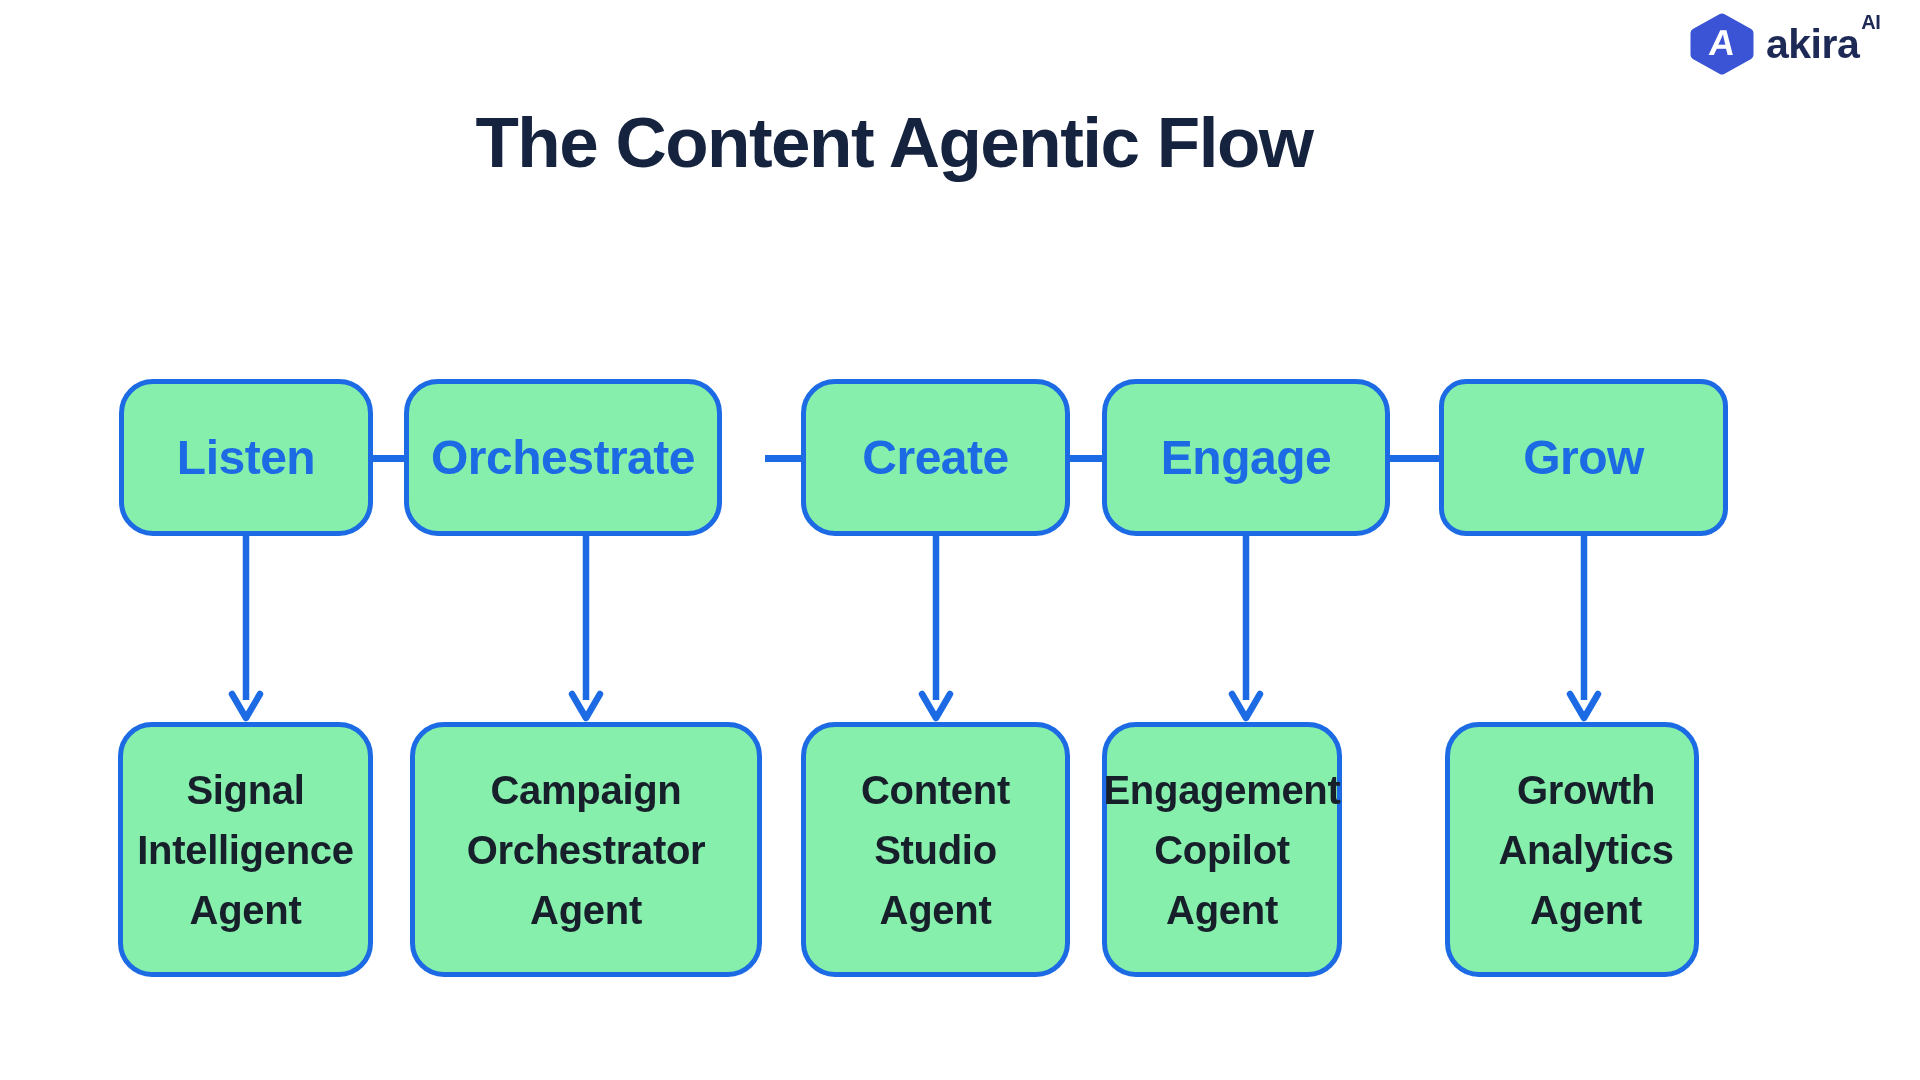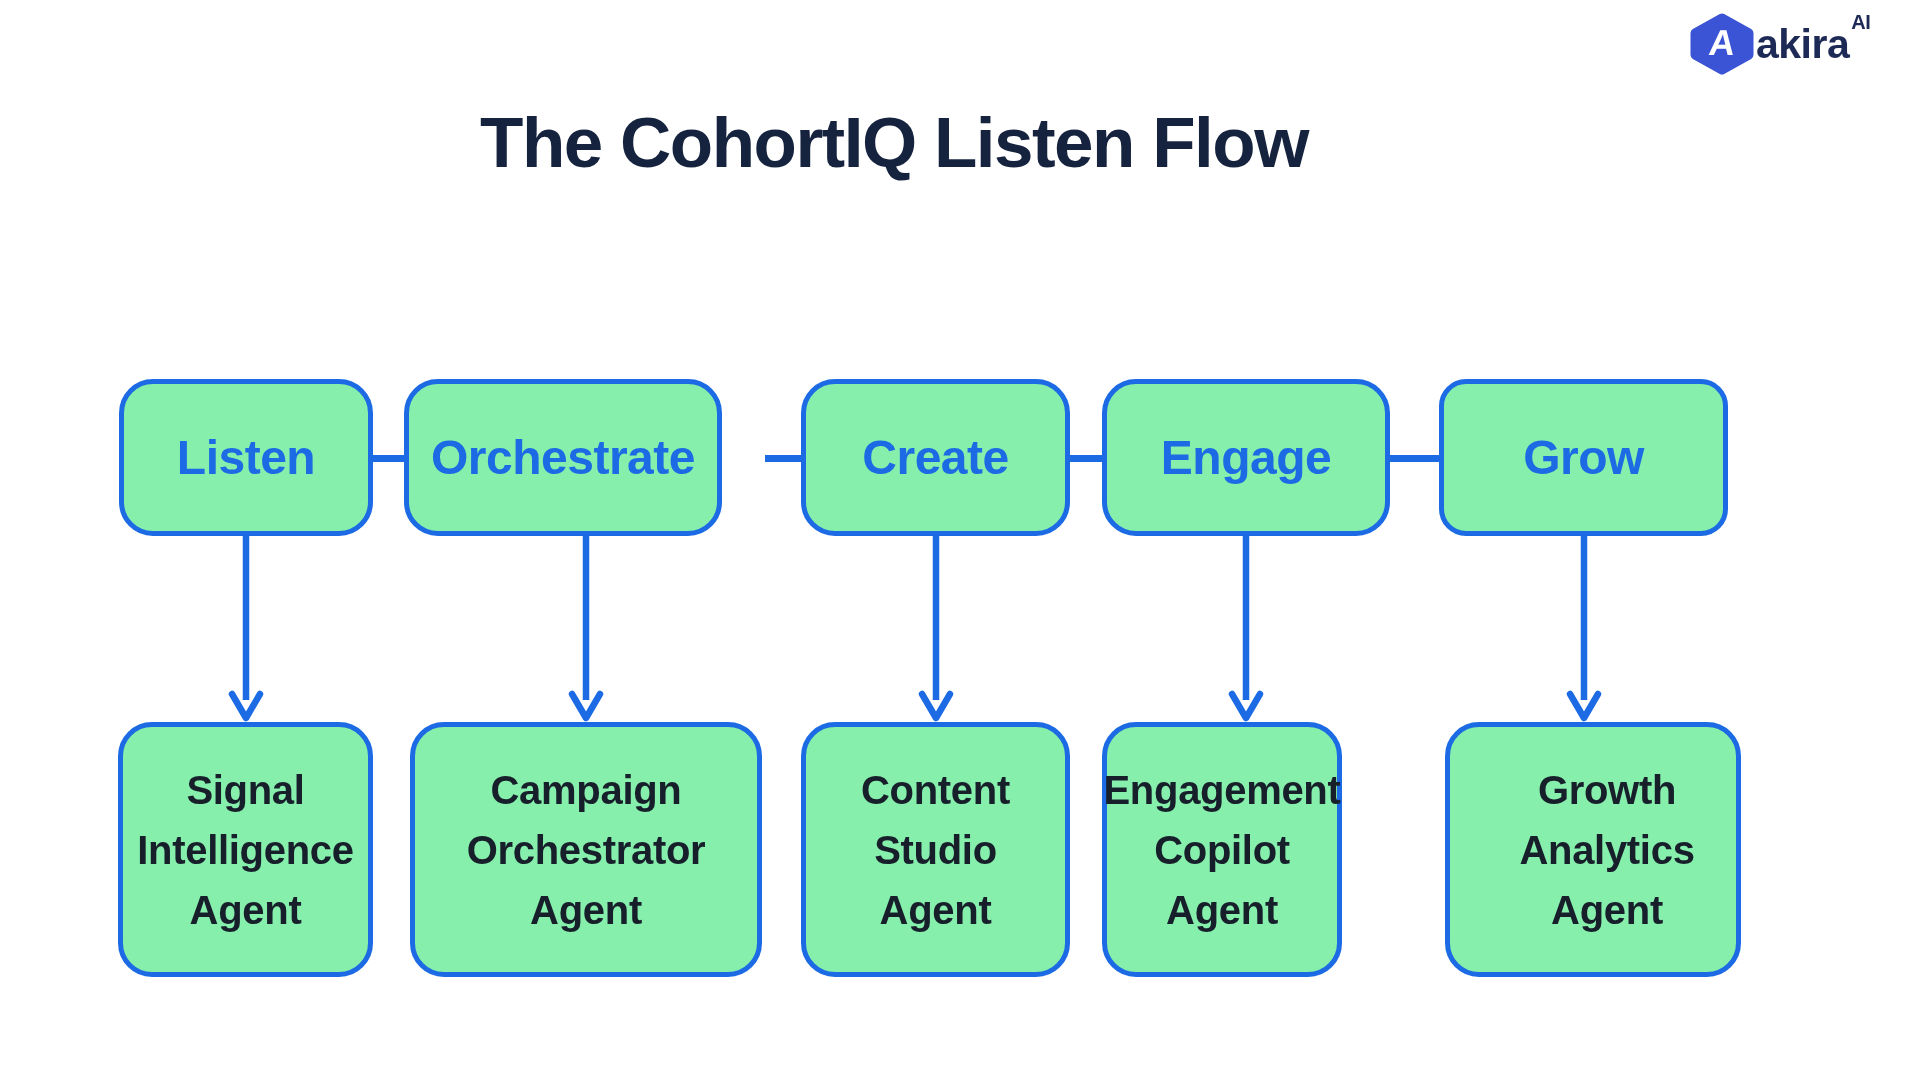--- a/index.html
+++ b/index.html
@@ -25,20 +25,21 @@
   .logo-monogram {
     position: absolute;
     top: 50%; left: 50%;
     transform: translate(-50%, -54%) skewX(-6deg);
     color: #ffffff;
     font-size: 36px;
     font-weight: 700;
     line-height: 1;
   }
   .logo-name {
+    margin-left: 10px;
     color: #1E2A56;
     font-size: 41px;
     font-weight: 700;
     letter-spacing: -0.5px;
     line-height: 1;
   }
   .logo-sup {
     color: #1E2A56;
     font-size: 20px;
     font-weight: 700;
@@ -95,21 +96,21 @@
   .s1 { left: 119px;  width: 254px; }
   .s2 { left: 404px;  width: 318px; }
   .s3 { left: 801px;  width: 269px; }
   .s4 { left: 1102px; width: 288px; }
   .s5 { left: 1439px; width: 289px; border-radius: 27px; }
 
   .a1 { left: 118px;  width: 255px; }
   .a2 { left: 410px;  width: 352px; }
   .a3 { left: 801px;  width: 269px; }
   .a4 { left: 1102px; width: 240px; }
-  .a5 { left: 1445px; width: 296px; padding-left: 28px; }
+  .a5 { left: 1445px; width: 254px; padding-left: 28px; }
 
   
   .h-connector {
     position: absolute;
     top: 455px;
     height: 6.5px;
     background: #1C6BE4;
   }
   .hc1 { left: 373px;  width: 31px; }
   .hc2 { left: 765px;  width: 36px; }
@@ -136,21 +137,21 @@
   <div class="logo">
     <div class="logo-hex-wrap">
       <svg width="68" height="64" viewBox="0 0 68 64" aria-hidden="true">
         <path d="M34 6 L61 21 V43 L34 58 L7 43 V21 Z" fill="#3B54D5" stroke="#3B54D5" stroke-width="9" stroke-linejoin="round"></path>
       </svg>
       <span class="logo-monogram">A</span>
     </div>
     <div class="logo-name"><span>akira</span><span class="logo-sup">AI</span></div>
   </div>
 
-  <div class="title">The CohortIQ Listen Flow</div>
+  <div class="title">The Content Agentic Flow</div>
 
   <div class="node stage-box s1">
     <span class="stage-label">Listen</span>
   </div>
   <div class="node stage-box s2">
     <span class="stage-label">Orchestrate</span>
   </div>
   <div class="node stage-box s4">
     <span class="stage-label">Engage</span>
   </div>

